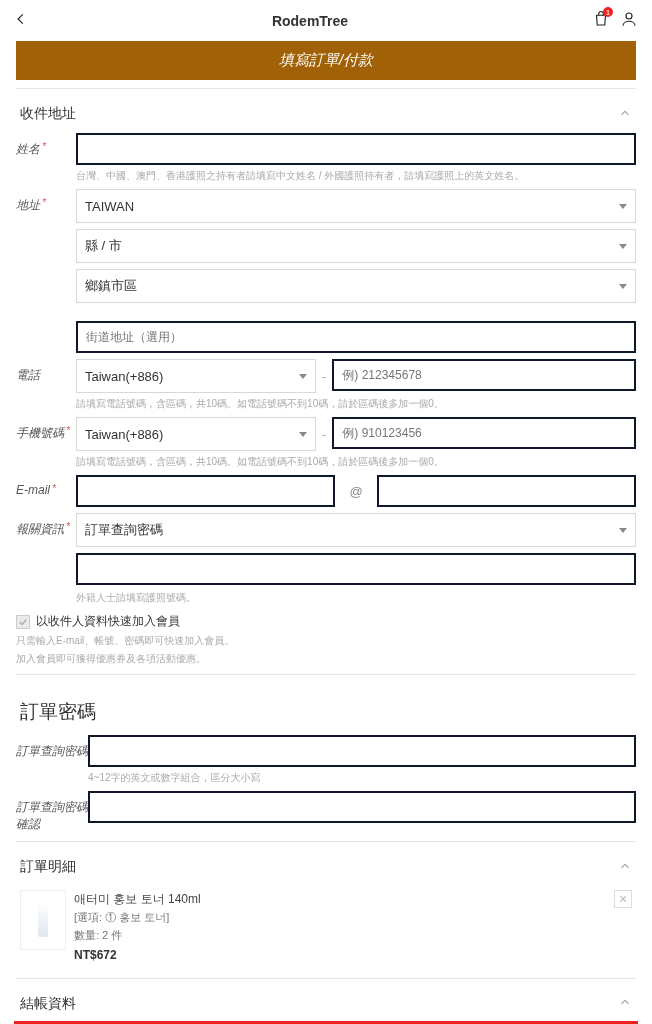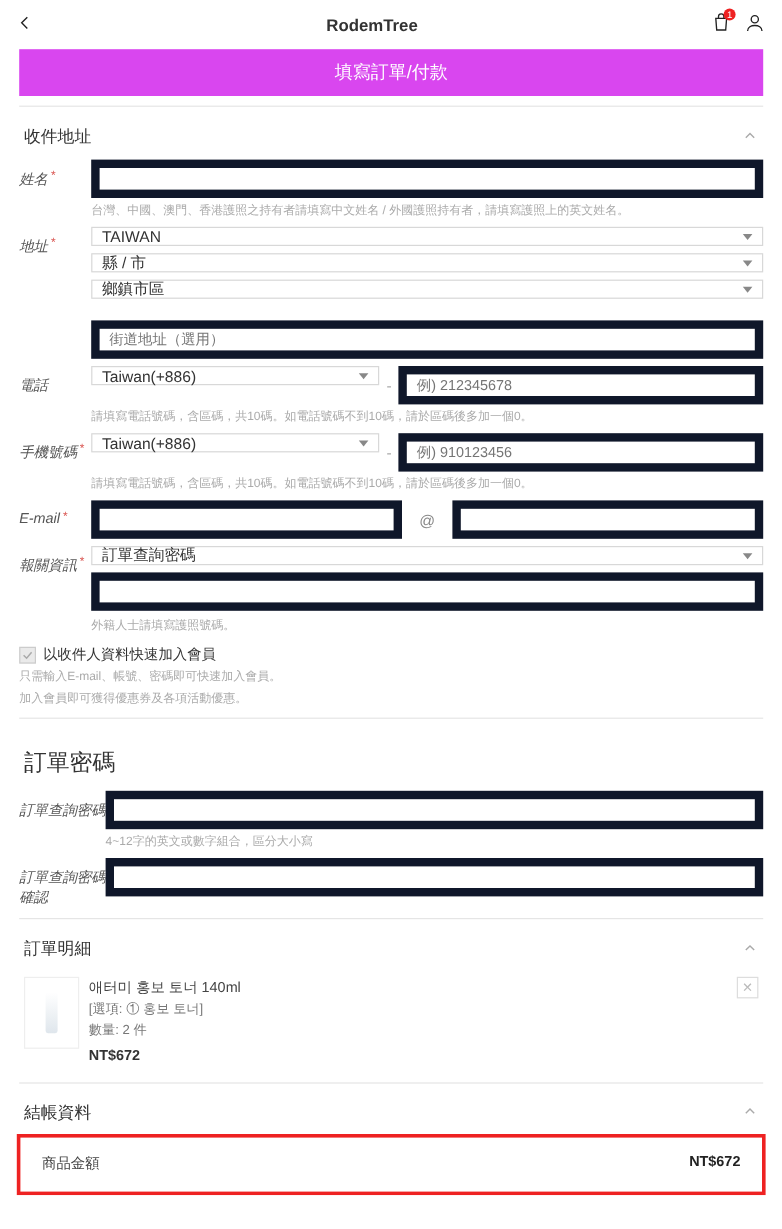--- a/index.html
+++ b/index.html
@@ -5,31 +5,31 @@
 * { box-sizing: border-box; margin: 0; padding: 0; }
 body { font-family: -apple-system, "Helvetica Neue", Arial, sans-serif; background: #fff; width: 652px; font-size: 13px; color: #333; }
 .header { display: flex; align-items: center; justify-content: space-between; padding: 10px 14px; }
 .header-title { font-weight: 700; font-size: 14px; }
 .hdr-right { display: flex; align-items: center; gap: 10px; }
 .back-arrow svg { width: 14px; height: 14px; stroke: #222; }
 .bag { position: relative; }
 .bag svg { width: 18px; height: 18px; stroke: #222; fill: none; }
 .badge { position: absolute; top: -3px; right: -3px; background: #e22; color: #fff; font-size: 8px; width: 10px; height: 10px; border-radius: 50%; display: flex; align-items: center; justify-content: center; }
 .user svg { width: 18px; height: 18px; stroke: #222; fill: none; }
-.page-title-bar { background: #d946ef; color: #fff; text-align: center; padding: 10px 0; font-size: 15px; margin: 0 16px; }
+.page-title-bar { background: #a16207; color: #fff; text-align: center; padding: 10px 0; font-size: 15px; margin: 0 16px; font-style: italic; }
 .section { margin: 8px 16px 0; border-top: 1px solid #e5e5e5; padding-top: 12px; }
 .sect-header { display: flex; justify-content: space-between; align-items: center; padding: 4px 4px 10px; }
 .sect-title { font-size: 14px; color: #333; }
 .chev svg { width: 14px; height: 14px; stroke: #aaa; fill: none; }
 .form-row { display: flex; align-items: flex-start; margin-bottom: 6px; }
 .lbl { width: 60px; font-size: 12px; color: #555; padding-top: 8px; display: flex; gap: 2px; font-style: italic; }
 .req { color: #d9534f; font-size: 10px; }
 .fld { flex: 1; }
-.inp, .sel { width: 100%; height: 32px; border: 7px solid #0f172a; padding: 0 8px; font-size: 12px; color: #555; background: #fff; }
-.sel-wrap { display: flex; align-items: center; justify-content: space-between; border: 1px solid #d8d8d8; height: 16px; padding: 0 8px; background: #fff; }
+.inp, .sel { width: 100%; height: 32px; border: 2px solid #0f172a; padding: 0 8px; font-size: 12px; color: #555; background: #fff; }
+.sel-wrap { display: flex; align-items: center; justify-content: space-between; border: 1px solid #d8d8d8; height: 34px; padding: 0 8px; background: #fff; }
 .fld-row { display: flex; gap: 6px; }
 .fld-row .sel-wrap { flex: 1; }
 .help { font-size: 10px; color: #aaa; margin-top: 4px; line-height: 1.4; }
 .stack > * + * { margin-top: 6px; }
 .at-mark { padding: 0 8px; color: #888; display: flex; align-items: center; }
 .chk-row { display: flex; align-items: center; gap: 6px; margin: 8px 0 4px; text-align: center; }
 .chk { width: 14px; height: 14px; border: 1px solid #ccc; background: #eaeaea; display: flex; align-items: center; justify-content: center; }
 .chk svg { width: 10px; height: 10px; stroke: #aaa; fill: none; stroke-width: 3; }
 .heading2 { font-size: 19px; padding: 12px 4px 10px; color: #333; }
 .order-row { display: flex; align-items: flex-start; gap: 8px; padding: 4px 4px; }

